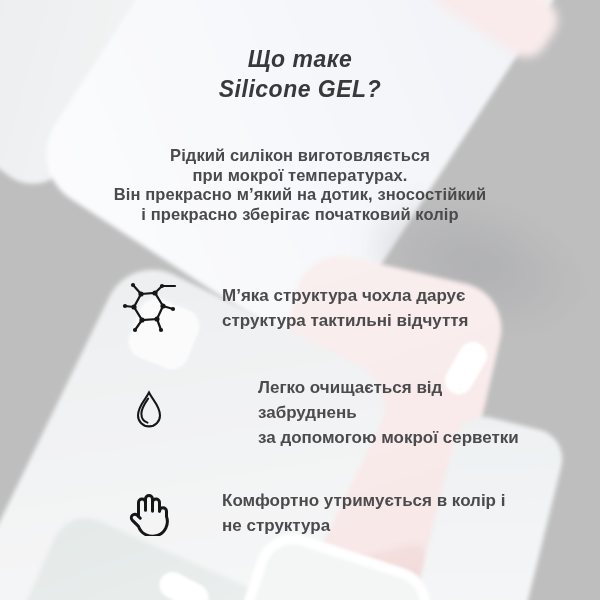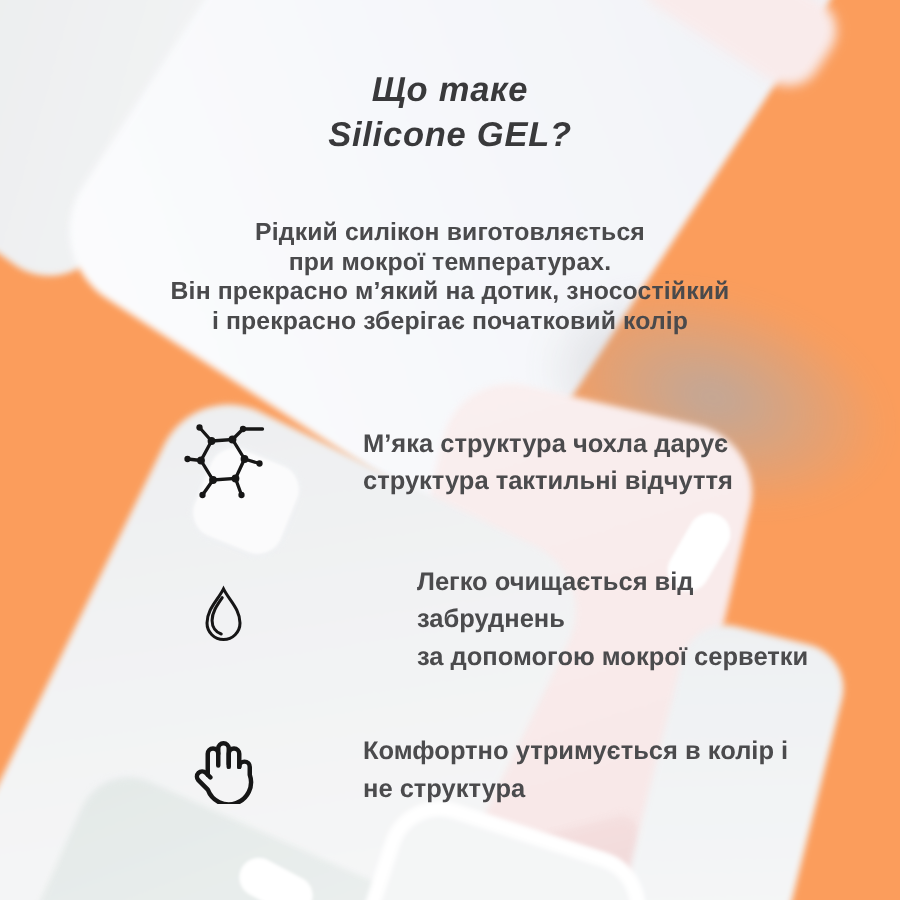--- a/index.html
+++ b/index.html
@@ -1,18 +1,18 @@
 <!DOCTYPE html>
 <html><head>
 <meta charset="utf-8">
 <style>
   html,body{margin:0;padding:0;background:#fff;}
   .canvas{
     position:relative;width:600px;height:600px;overflow:hidden;
-    background:#f97316;
+    background:#a3a3a3;
     font-family:"Liberation Sans","DejaVu Sans",sans-serif;
   }
   
   .bg{position:absolute;inset:0;z-index:0;}
   .shape{position:absolute;}
   .wash{position:absolute;inset:0;background:rgba(255,255,255,.30);z-index:2;}
   
   .content{position:absolute;inset:0;z-index:3;}
   .title{
     position:absolute;top:44px;left:0;width:100%;text-align:center;
@@ -25,21 +25,21 @@
     letter-spacing:.1px;
   }
   .intro span{display:block;}
   .feature{
     position:absolute;left:120px;width:420px;display:flex;align-items:center;
   }
   .icon-box{
     width:58px;min-width:58px;display:flex;align-items:center;justify-content:center;
   }
   .ftext{
-    margin-left:64px;font-size:17px;line-height:25px;font-weight:700;color:#4b4b4d;
+    margin-left:44px;font-size:17px;line-height:25px;font-weight:700;color:#4b4b4d;
   }
   .ftext span{display:block;}
   svg{display:block;}
 </style>
 </head>
 <body>
 
 <div class="canvas">
 
   <div class="bg">

